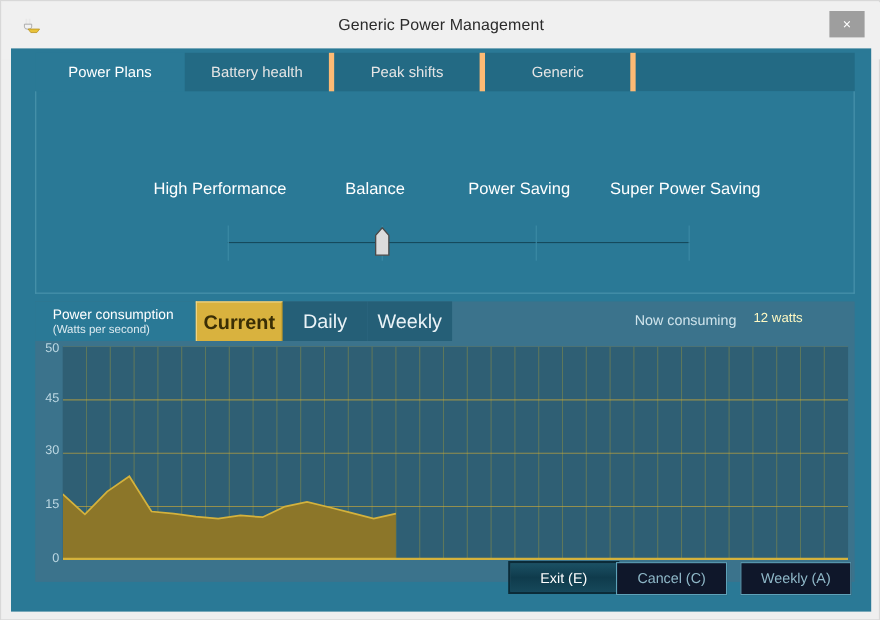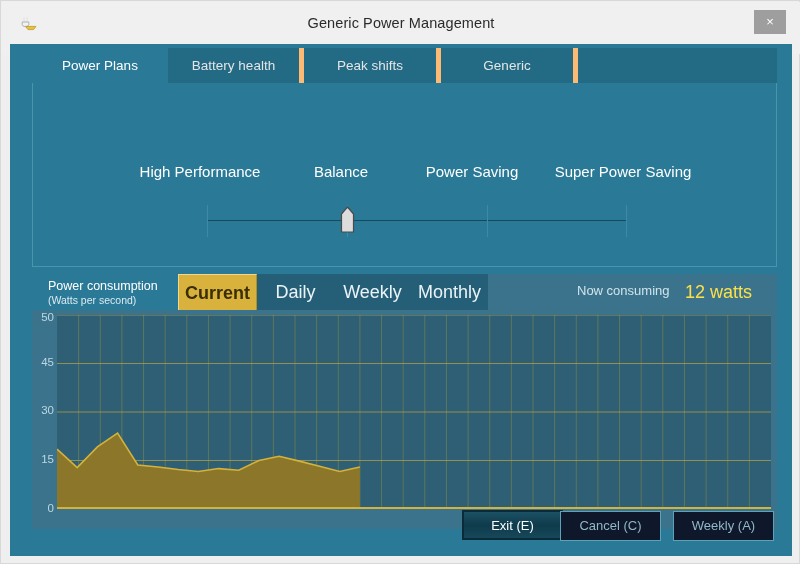--- a/index.html
+++ b/index.html
@@ -207,22 +207,22 @@
   .pc-now-label {
     position: absolute;
     top: 9px;
     font-size: 13px;
     color: #cfe4ec;
     white-space: nowrap;
   }
   .pc-now-value {
     position: absolute;
     top: 8px;
-    font-size: 18px;
-    color: #fde047;
+    font-size: 12px;
+    color: #fef9c3;
     white-space: nowrap;
   }
 
   
   .chart-frame {
     position: absolute;
     left: 0; top: 36px;
     width: 745px; height: 219px;
     background: #3b738c;
     box-sizing: border-box;
@@ -346,23 +346,20 @@
         </div>
 
         <div class="pc-tab active" style="left:146px; width:79px;">
           <span>Current</span>
         </div>
         <div class="pc-tab" style="left:225px; width:77px;">
           <span>Daily</span>
         </div>
         <div class="pc-tab" style="left:302px; width:77px;">
           <span>Weekly</span>
-        </div>
-        <div class="pc-tab" style="left:379px; width:77px;">
-          <span>Monthly</span>
         </div>
 
         <div class="pc-now-label" style="left:545px;">Now consuming</div>
         <div class="pc-now-value" style="left:653px;">12 watts</div>
       </div>
 
       <div class="chart-frame">
         <div class="yaxis">
           <div class="ytick" style="top:-4px;">50</div>
           <div class="ytick" style="top:41px;margin-left:28px;">45</div>

